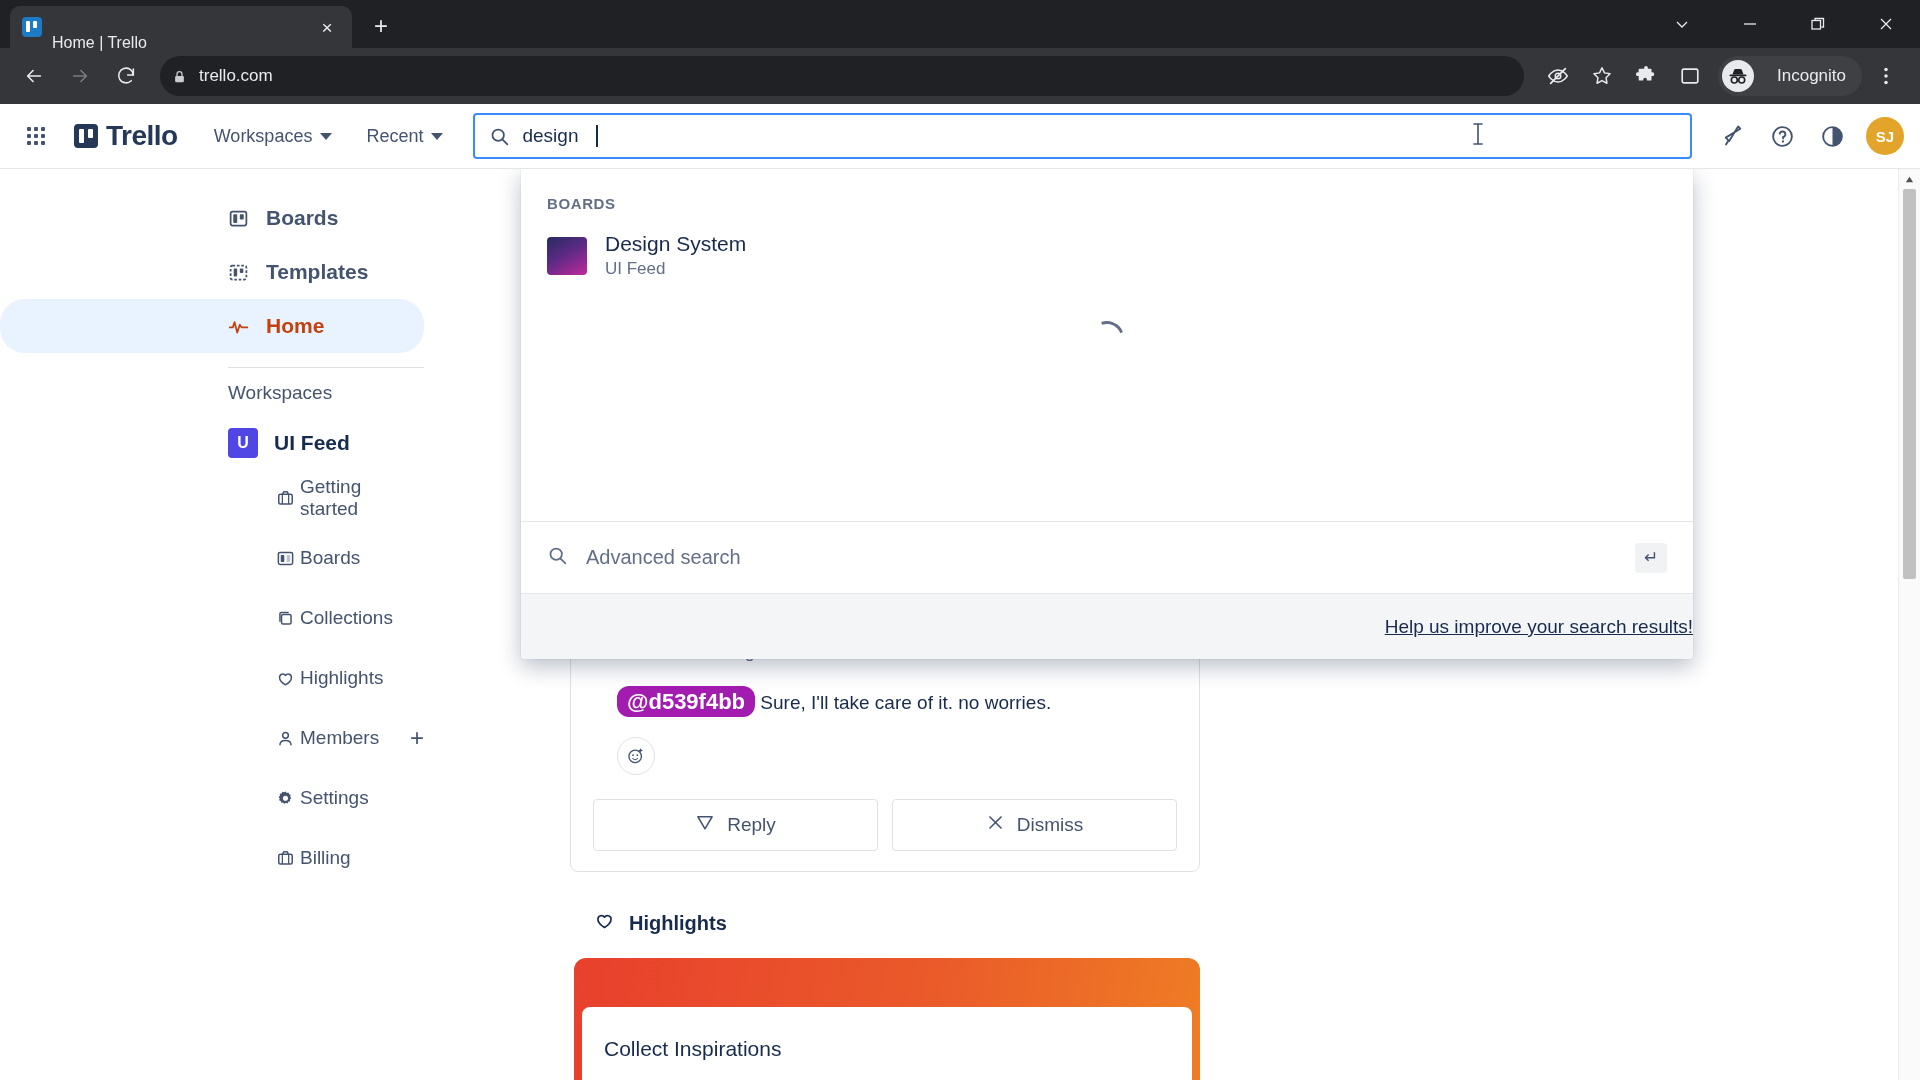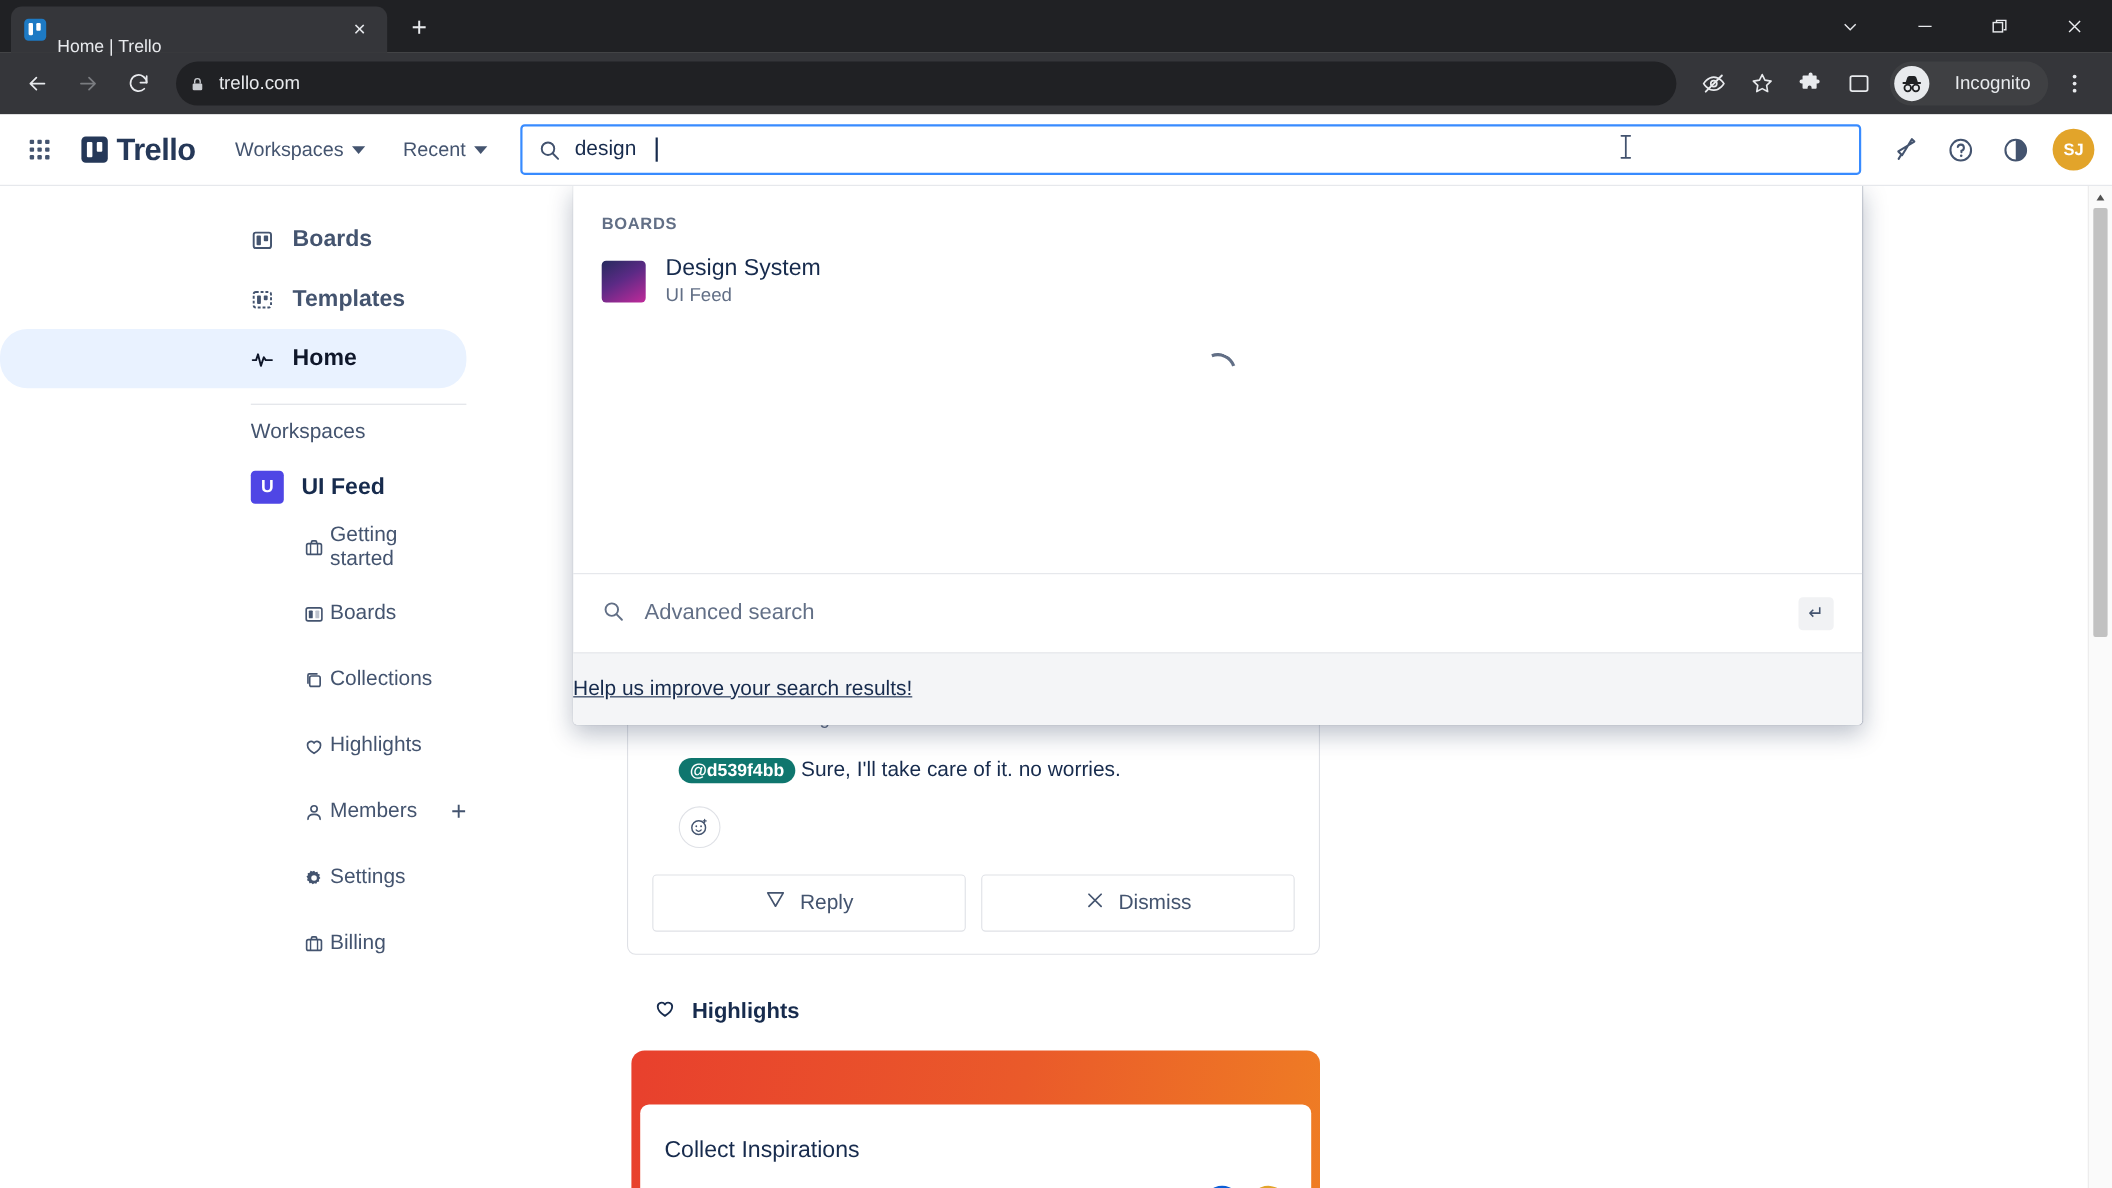--- a/index.html
+++ b/index.html
@@ -230,21 +230,21 @@
   .nav-top { padding: 0 0 0 0; }
   .nav-item {
     display: flex; align-items: center; gap: 16px;
     height: 54px;
     padding-left: 228px;
     color: #44546f; font-size: 21px; font-weight: bold;
     border-radius: 0 4px 4px 0;
     margin-right: 96px;
   }
   .nav-item .ic { flex: none; display: flex; width: 22px; }
-  .nav-item.active { background: #e9f2ff; color: #0f172a; border-radius: 25px; }
+  .nav-item.active { background: #e9f2ff; color: #c2410c; border-radius: 25px; }
   .nav-divider {
     margin: 14px 96px 14px 228px;
     border-top: 1px solid #dfe1e6;
   }
   .ws-label {
     padding-left: 228px;
     color: #44546f; font-size: 19px;
     margin-bottom: 14px;
   }
   .ws-head {
@@ -297,23 +297,23 @@
     flex: none;
   }
   .notif-name { font-size: 20px; font-weight: bold; color: #172b4d; }
   .notif-time { font-size: 17px; color: #626f86; margin-top: 4px; }
   .notif-more {
     margin-left: auto; color: #44546f; font-size: 24px;
     letter-spacing: 2px; line-height: 1;
   }
   .notif-body { margin: 26px 0 0 24px; font-size: 19px; color: #172b4d; }
   .mention {
-    background: #0f766e; color: #fff;
+    background: #a21caf; color: #fff;
     border-radius: 12px; padding: 3px 10px;
-    font-weight: bold; font-size: 16px;
+    font-weight: bold; font-size: 22px;
   }
   .react-btn {
     width: 38px; height: 38px; border-radius: 50%;
     border: 1px solid #dfe1e6; background: #fff;
     display: flex; align-items: center; justify-content: center;
     margin: 22px 0 0 24px;
     color: #44546f;
   }
   .notif-actions { display: flex; gap: 14px; margin-top: 24px; }
   .nbtn {
@@ -403,21 +403,21 @@
   .dd-enter {
     margin-left: auto;
     width: 32px; height: 30px;
     border-radius: 4px; background: #f1f2f4;
     display: flex; align-items: center; justify-content: center;
     color: #44546f; font-size: 17px;
   }
   .dd-footer {
     background: #f4f5f7;
     height: 66px;
-    display: flex; align-items: center; justify-content: flex-start;
+    display: flex; align-items: center; justify-content: flex-end;
     border-top: 1px solid #e4e6ea;
   }
   .dd-footer a {
     color: #172b4d; font-size: 19px;
     text-decoration: underline;
   }
 
   
   .page-scrollbar {
     position: absolute; right: 0; top: 0; bottom: 0;

